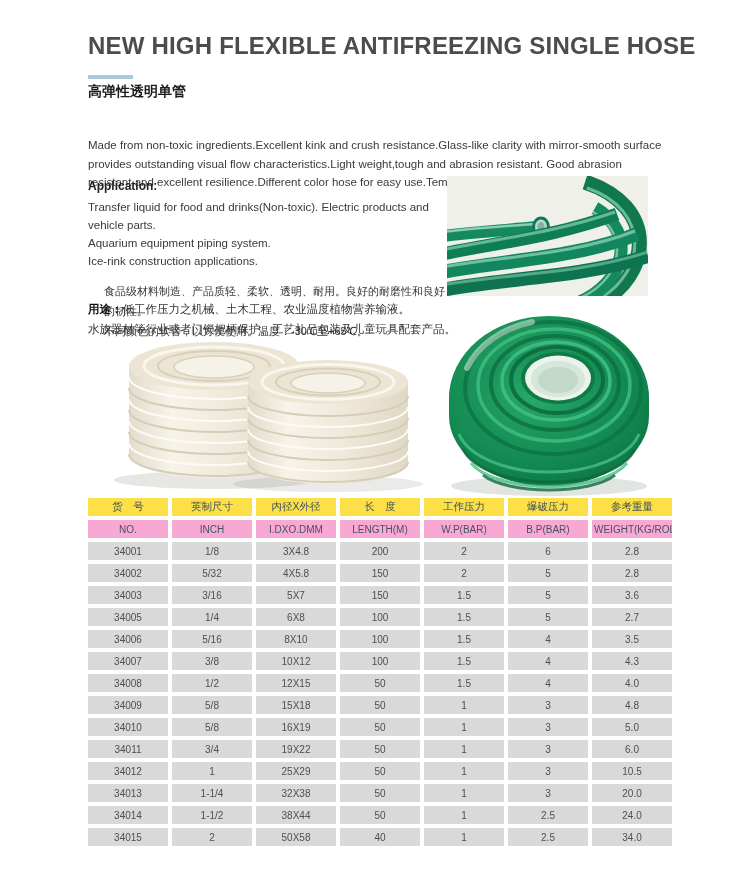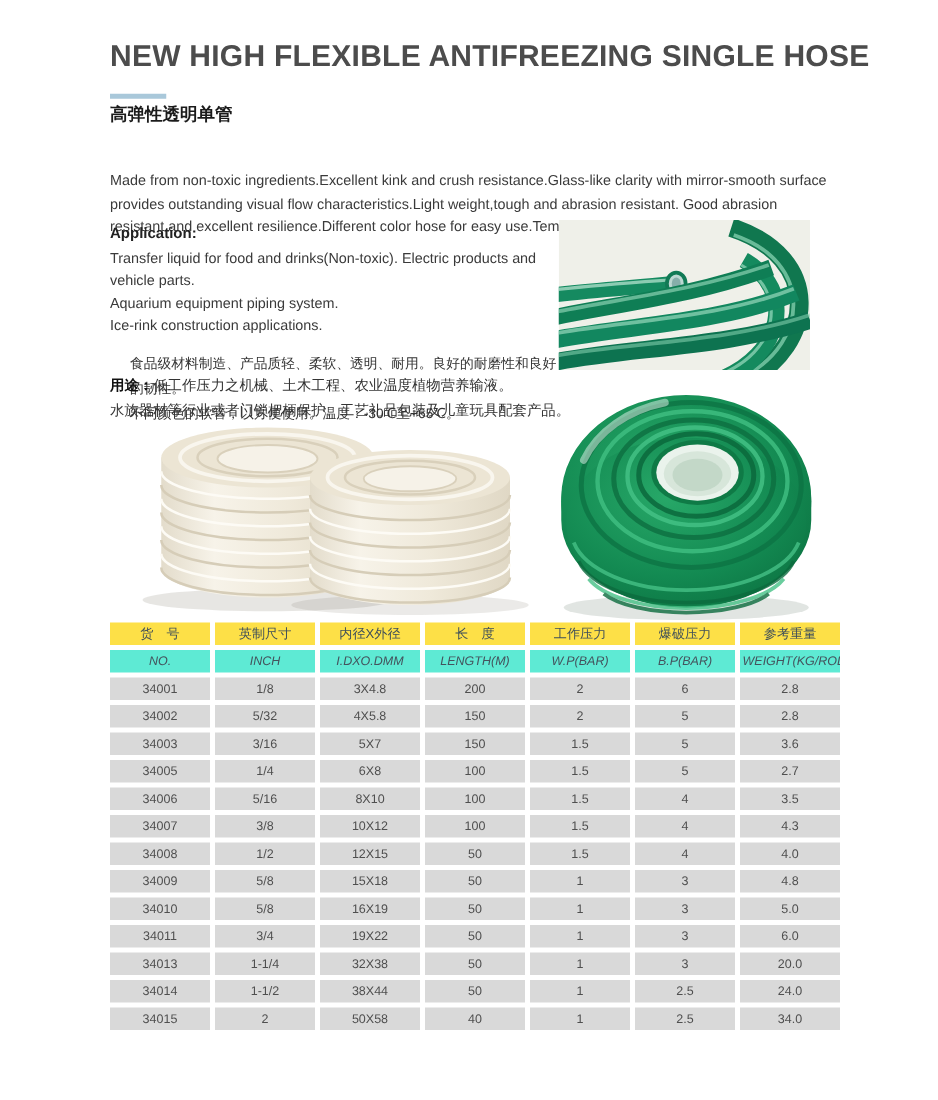--- a/index.html
+++ b/index.html
@@ -41,21 +41,21 @@
     position:absolute; left:84px; top:494px;
     border-collapse:separate; border-spacing:4px;
     table-layout:fixed; width:592px;
   }
   table.spec th, table.spec td {
     height:18px; text-align:center; vertical-align:middle;
     font-weight:normal; font-size:10px; color:#4a4a4a; padding:0 2px;
     white-space:nowrap; overflow:hidden;
   }
   table.spec tr.hdr-cn th { background:#fde047; color:#3f4f5a; font-size:10.5px; }
-  table.spec tr.hdr-en th { background:#5eead4; color:#44535d;font-style:italic; }
+  table.spec tr.hdr-en th { background:#f9a8d4; color:#44535d; }
   table.spec td { background:#d9d9d9; color:#4f4f4f; }
 </style>
 </head>
 <body>
 
 <div class="page-title">NEW HIGH FLEXIBLE ANTIFREEZING SINGLE HOSE</div>
 <div class="accent-bar"></div>
 <div class="subtitle-cn">高弹性透明单管</div>
 
 <div class="description">Made from non-toxic ingredients.Excellent kink and crush resistance.Glass-like clarity with mirror-smooth surface provides outstanding visual flow characteristics.Light weight,tough and abrasion resistant. Good abrasion resistant and excellent resilience.Different color hose for easy use.Temperature:-5℃To +65℃。</div>
@@ -289,20 +289,29 @@
       <tr>
         <td>34011</td>
         <td>3/4</td>
         <td>19X22</td>
         <td>50</td>
         <td>1</td>
         <td>3</td>
         <td>6.0</td>
       </tr>
       <tr>
+        <td>34012</td>
+        <td>1</td>
+        <td>25X29</td>
+        <td>50</td>
+        <td>1</td>
+        <td>3</td>
+        <td>10.5</td>
+      </tr>
+      <tr>
         <td>34013</td>
         <td>1-1/4</td>
         <td>32X38</td>
         <td>50</td>
         <td>1</td>
         <td>3</td>
         <td>20.0</td>
       </tr>
       <tr>
         <td>34014</td>

